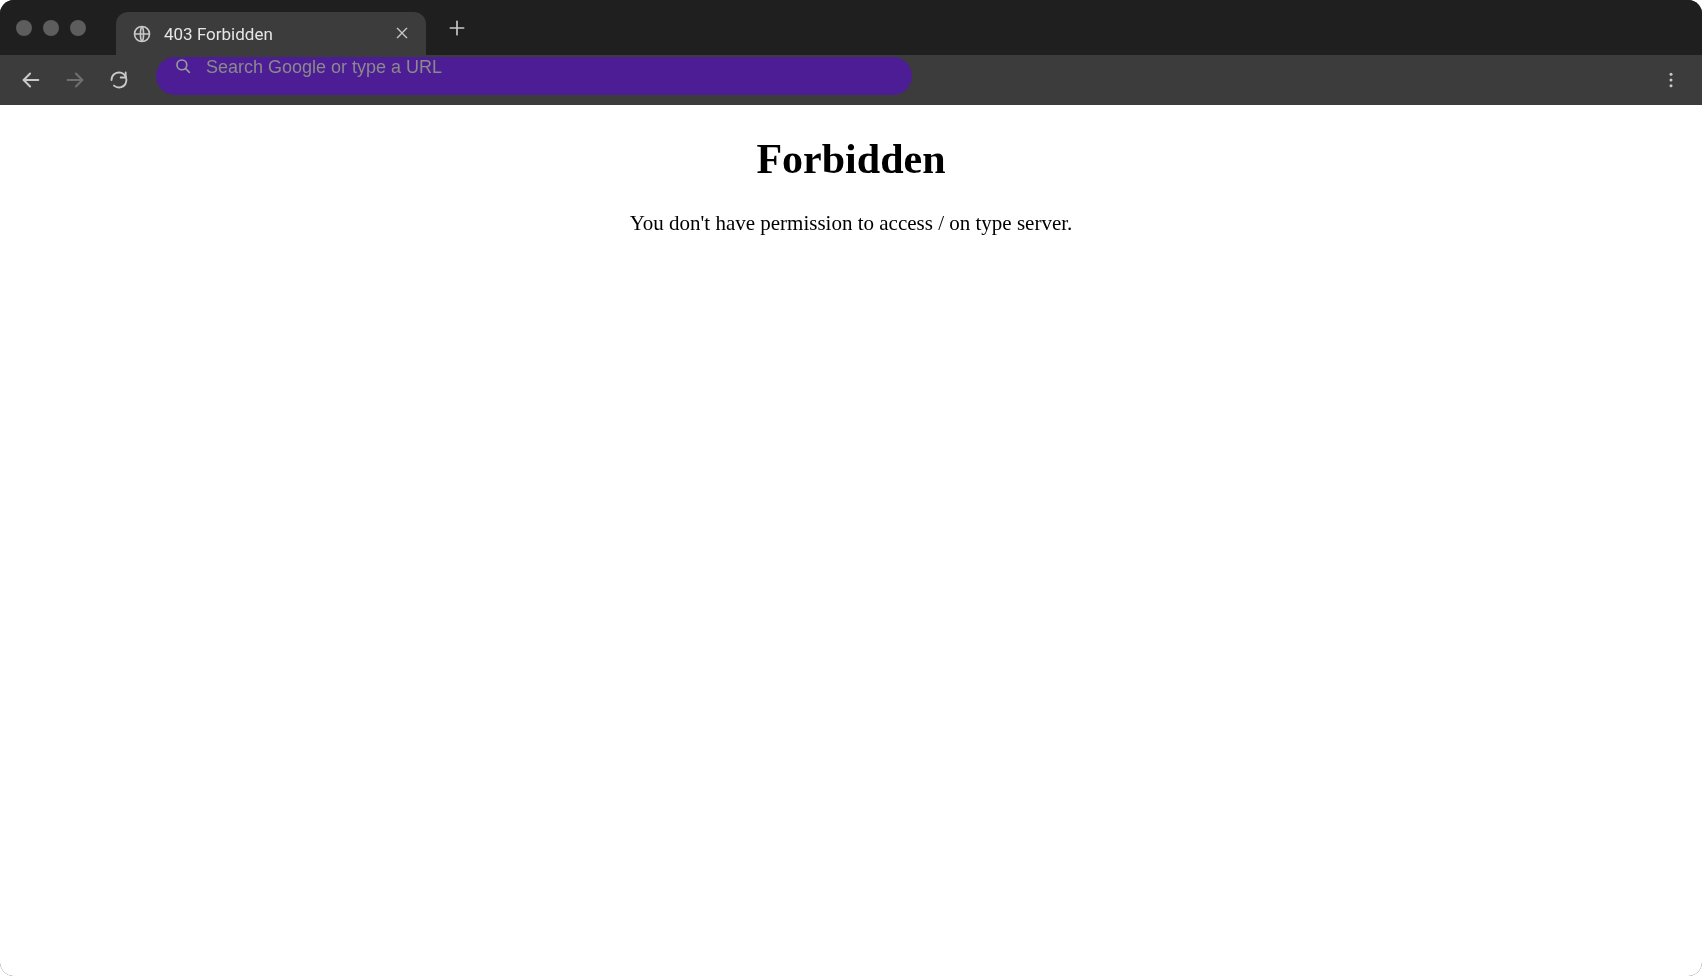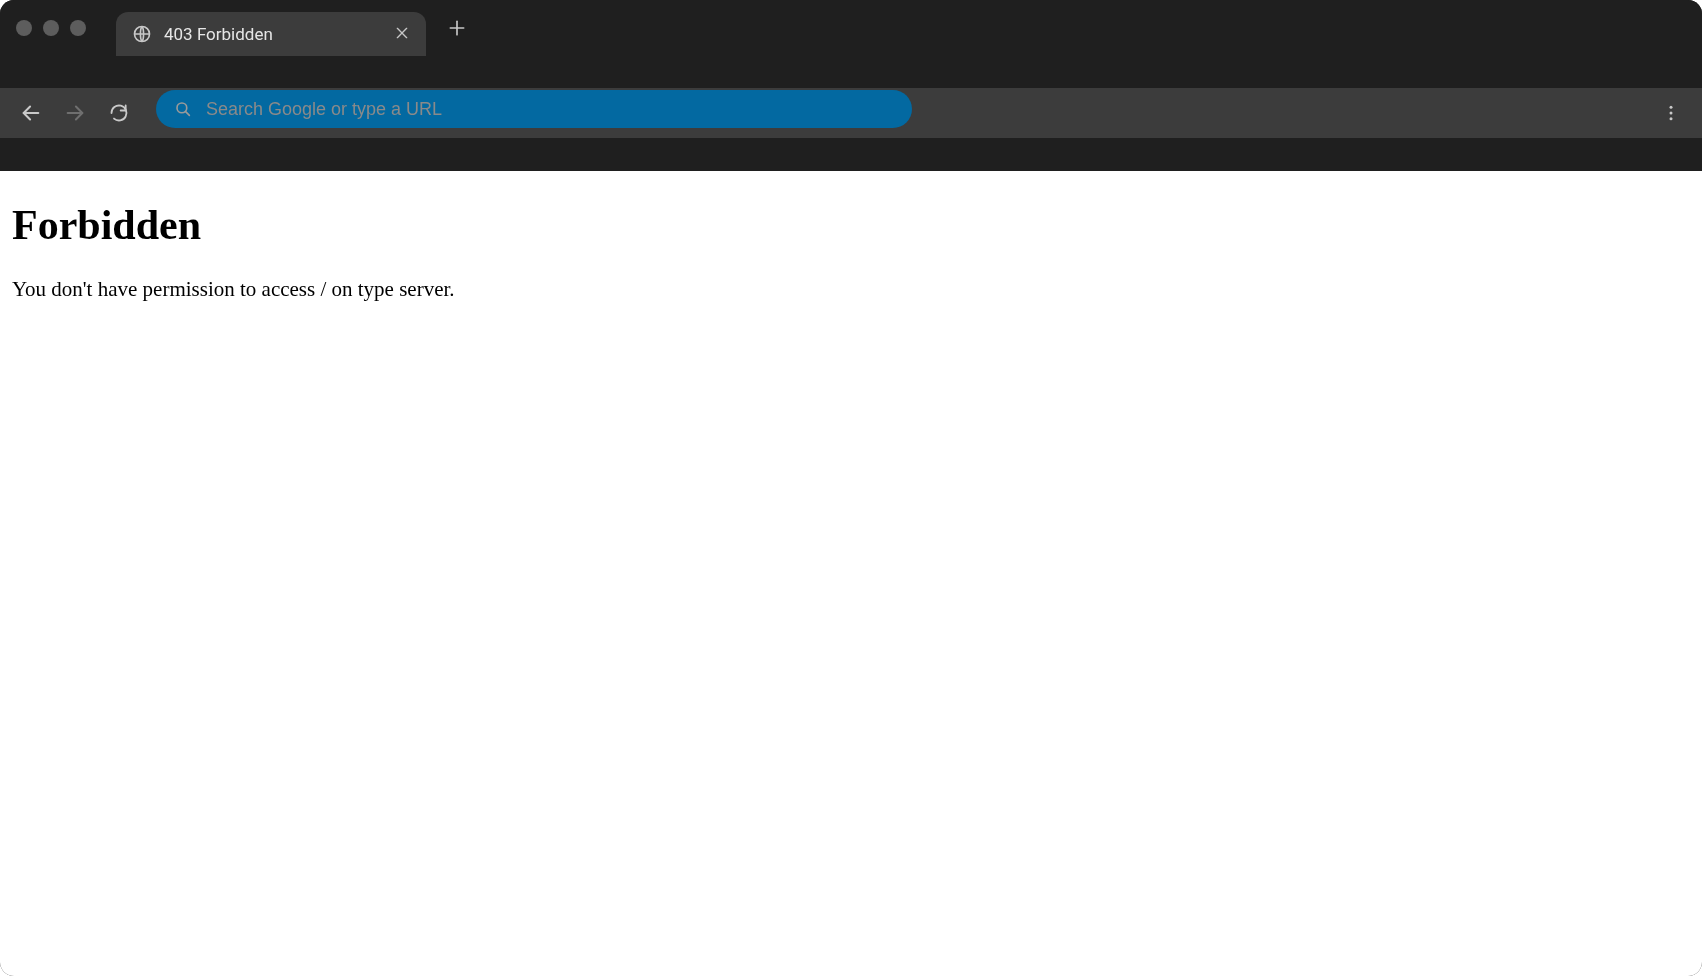--- a/index.html
+++ b/index.html
@@ -15,21 +15,20 @@
       overflow: hidden;
     }
     .browser-window {
       width: 100%;
       height: 100%;
       display: flex;
       flex-direction: column;
       background: #1f1f1f;
       border-radius: 14px;
       overflow: hidden;
-      gap: 33px;
     }
     
     .tab-bar {
       height: 55px;
       background: #1f1f1f;
       display: flex;
       align-items: center;
       padding: 0 10px;
     }
     .window-controls {
@@ -106,24 +105,24 @@
       align-items: center;
       justify-content: center;
       border-radius: 50%;
       color: #c9c9c9;
       cursor: pointer;
     }
     .nav-btn.disabled { color: #6f6f6f; cursor: default; }
     .omnibox {
       flex: 1;
       height: 38px;
-      background: #0369a1;
+      background: #4c1d95;
       border-radius: 22px;
       display: flex;
-      align-items: center;
+      align-items: flex-start;
       padding: 0 18px;
       gap: 14px;
       margin: 0 8px 8px 12px;
       max-width: 820px;
     }
     .omnibox .search-icon {
       width: 18px;
       height: 18px;
       color: #9a9a9a;
       flex-shrink: 0;
@@ -152,20 +151,21 @@
     }
 
     
     .page-content {
       flex: 1;
       background: #ffffff;
       padding: 14px 12px;
       overflow: auto;
       font-family: "Times New Roman", Times, serif;
       color: #000;
+      text-align: center;
     }
     .page-content h1 {
       font-size: 42px;
       font-weight: bold;
       margin: 16px 0 20px 0;
     }
     .page-content p {
       font-size: 21px;
       margin-top: 28px;
     }

